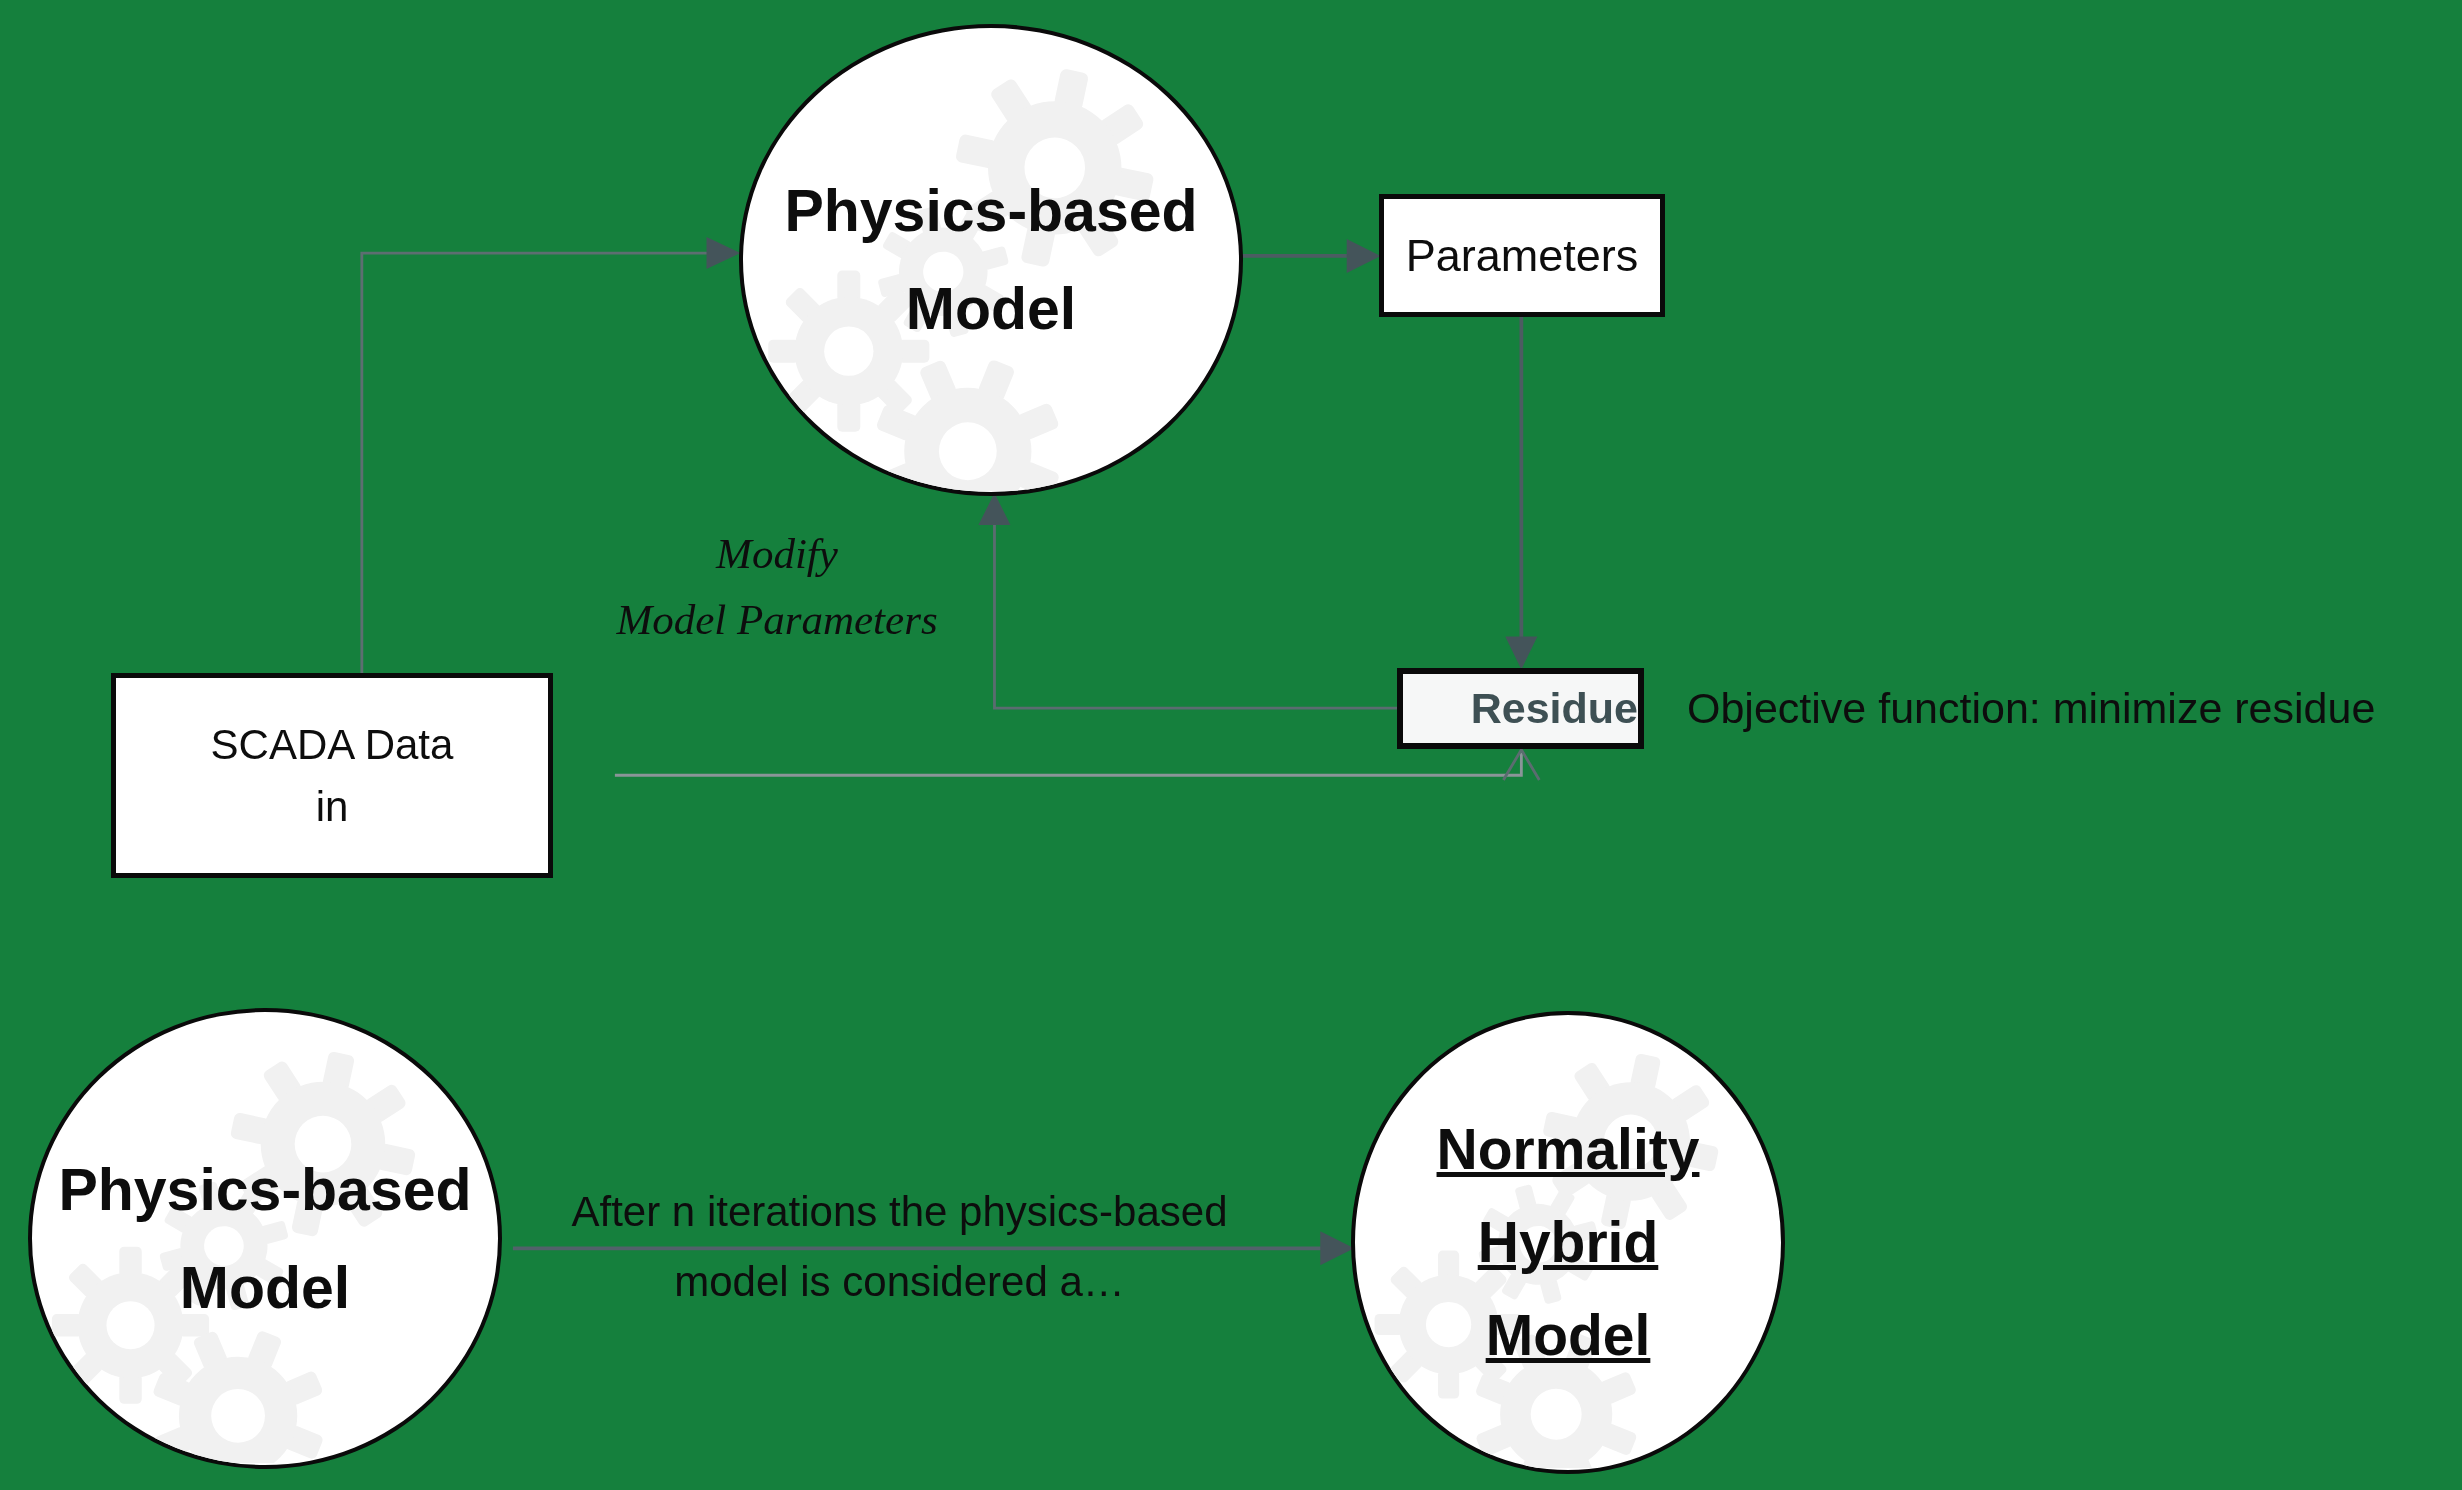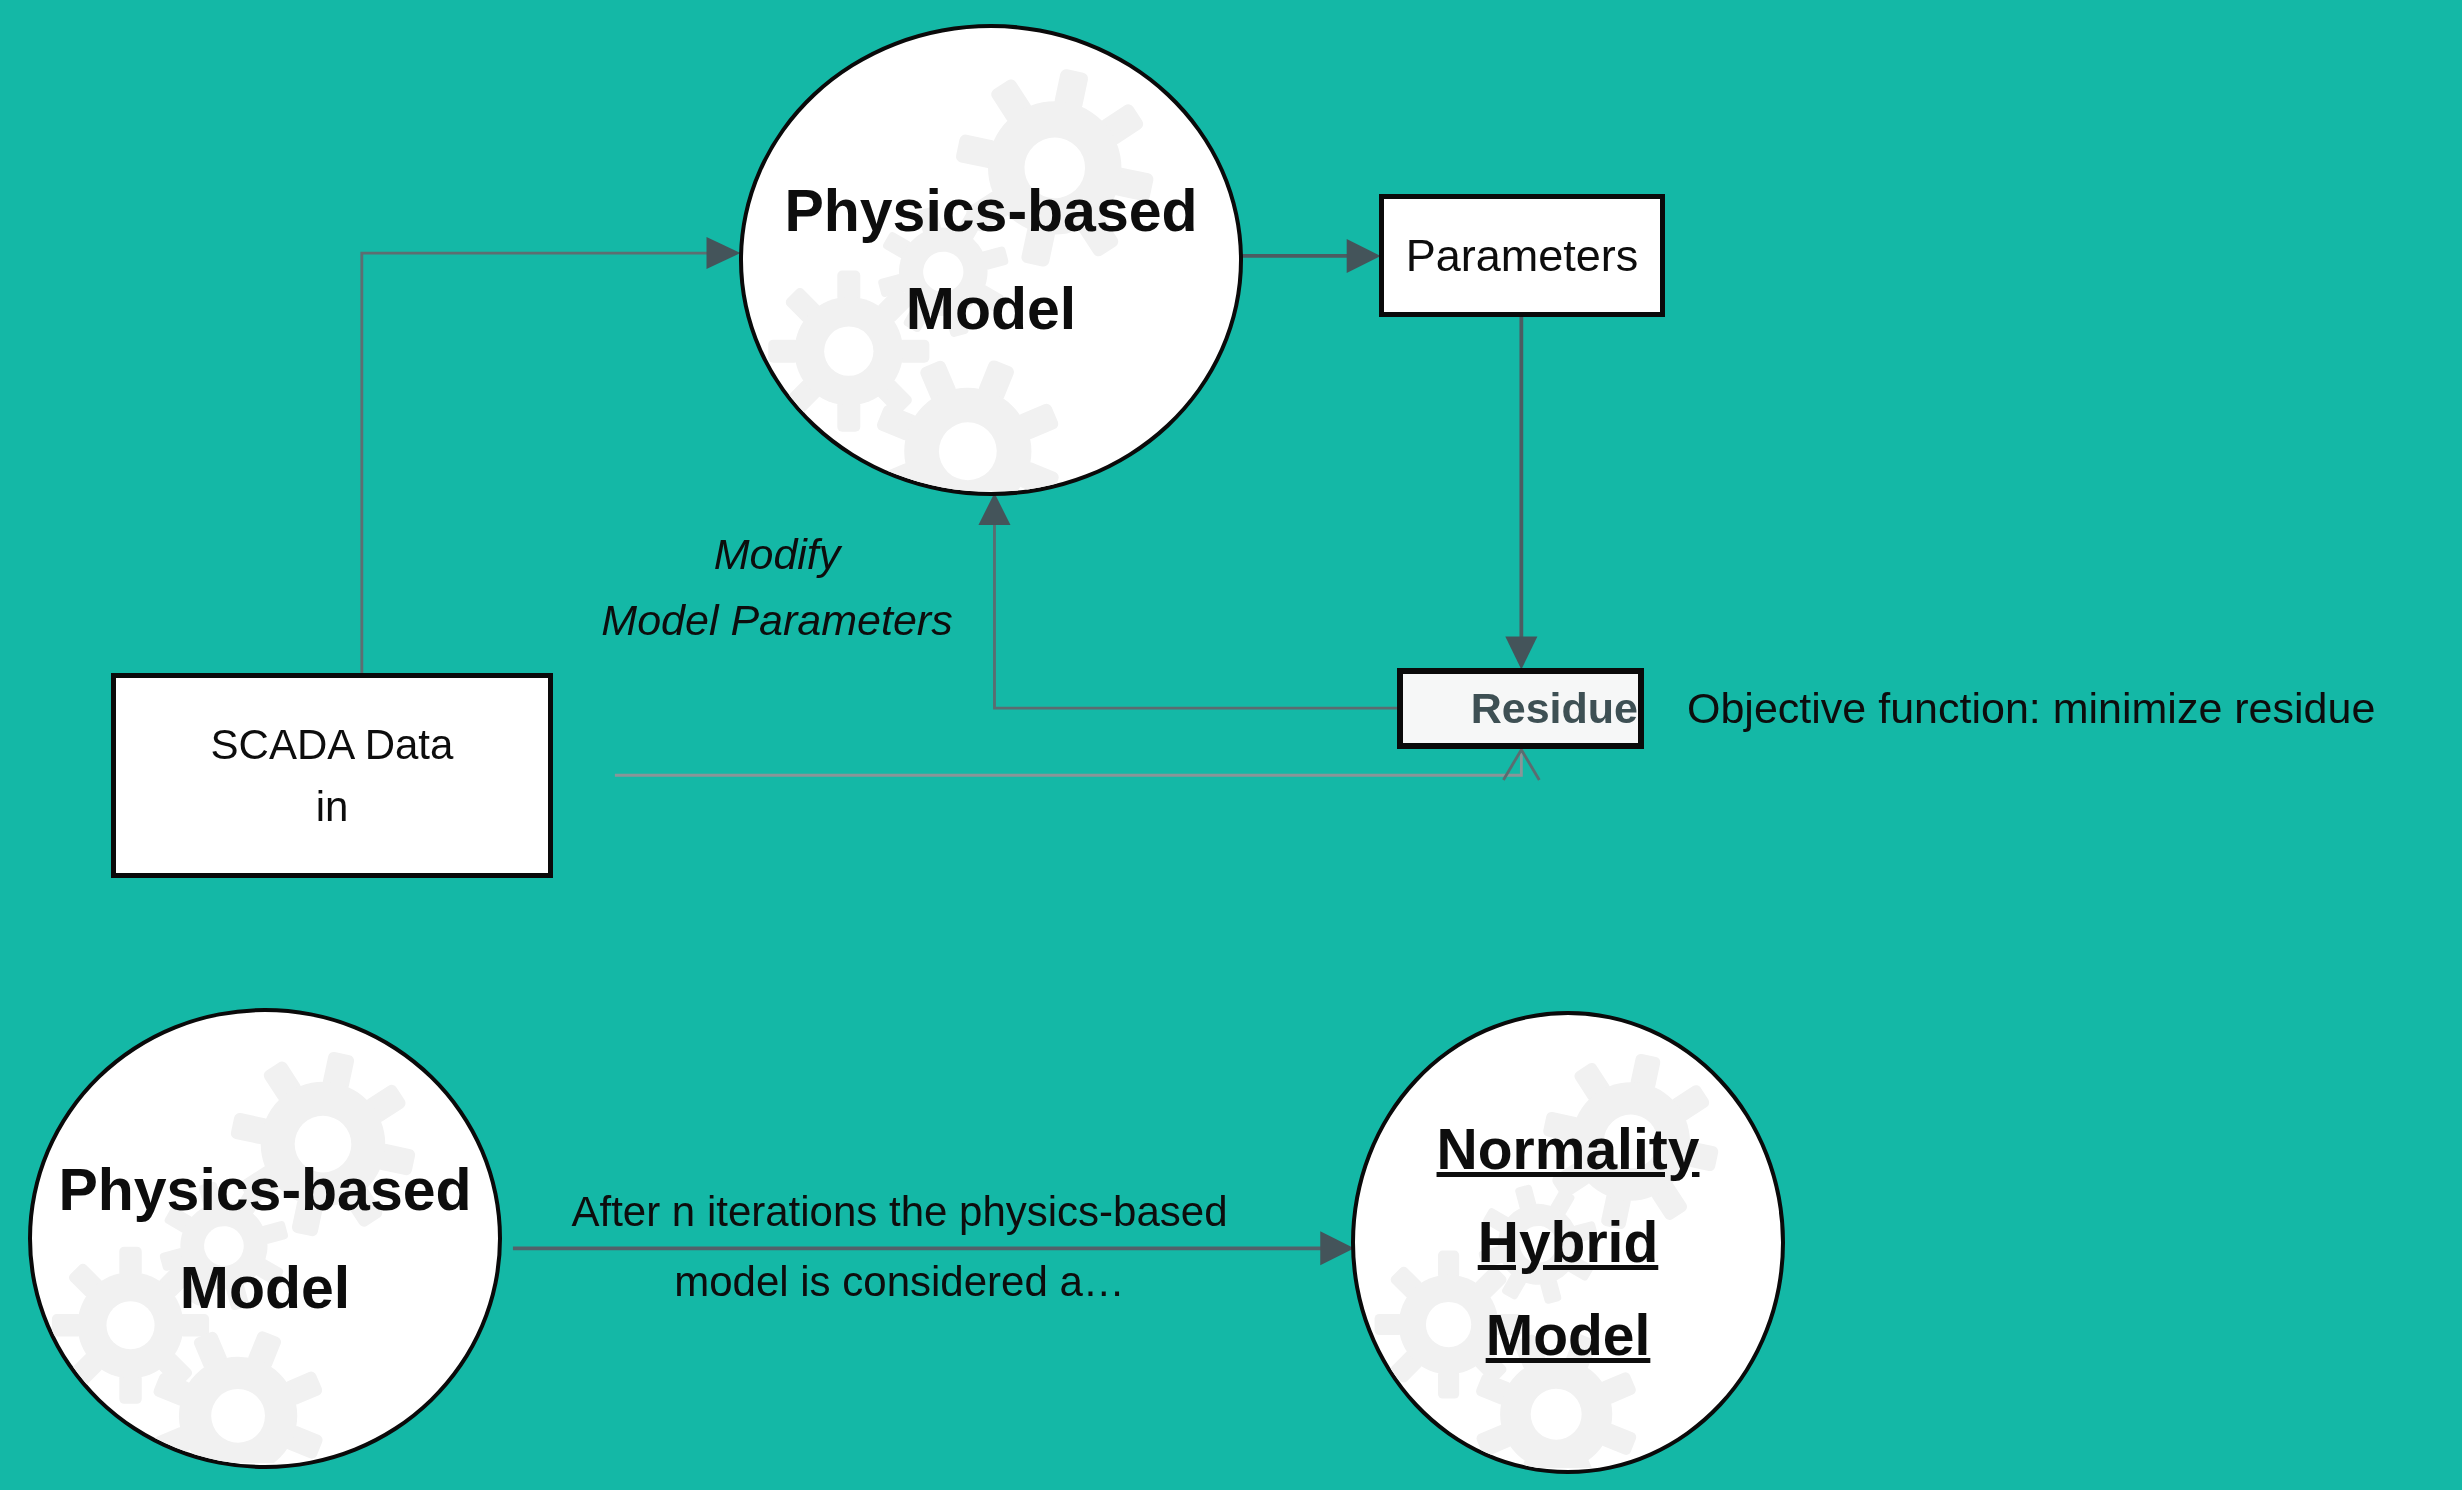--- a/index.html
+++ b/index.html
@@ -2,21 +2,21 @@
 <html style="font-size:15px"><head>
 <meta charset="utf-8">
 <style>
   * { margin: 0; padding: 0; box-sizing: border-box; }
   html, body { background: #ffffff; }
   body { font-family: "Liberation Sans", sans-serif; color: #0d0d0d; }
   .canvas {
     position: relative;
     width: 2462px;
     height: 1490px;
-    background: #14b8a6;
+    background: #15803d;
     overflow: hidden;
   }
   .ellipse {
     position: absolute;
     border: 4.7px solid #0a0a0a;
     border-radius: 50%;
     background: #ffffff;
     overflow: hidden;
   }
   .ellipse svg.gears { position: absolute; left: 0; top: 0; }
@@ -119,21 +119,21 @@
   <div class="box" style="left:1379px; top:194px; width:286px; height:123px; font-size:45px;">
     <span>Parameters</span>
   </div>
 
   <div class="box" style="left:1397px; top:668px; width:247px; height:81px; border-width:6.6px; background:#f6f7f7; font-size:43px; font-weight:bold; color:#3e5054;align-items:flex-end;">
     <span>Residue</span>
   </div>
 
   <div class="label" style="left:1687px; top:684px; font-size:43px;">Objective function: minimize residue</div>
 
-  <div class="label center" style="left:541px; top:521px; width:472px; font-size:43px; line-height:66px; font-style:italic;">
+  <div class="label center" style="left:541px; top:521px; width:472px; font-size:43px; line-height:66px; font-style:italic;font-family:Liberation Serif, serif;">
     <div>Modify</div>
     <div>Model Parameters</div>
   </div>
 
   <div class="box" style="left:111px; top:673px; width:442px; height:205px; font-size:42px; line-height:62px;">
     <div>SCADA Data</div>
     <div>in</div>
   </div>
 
   <div class="ellipse" style="left:28px; top:1008px; width:474px; height:461px;">

